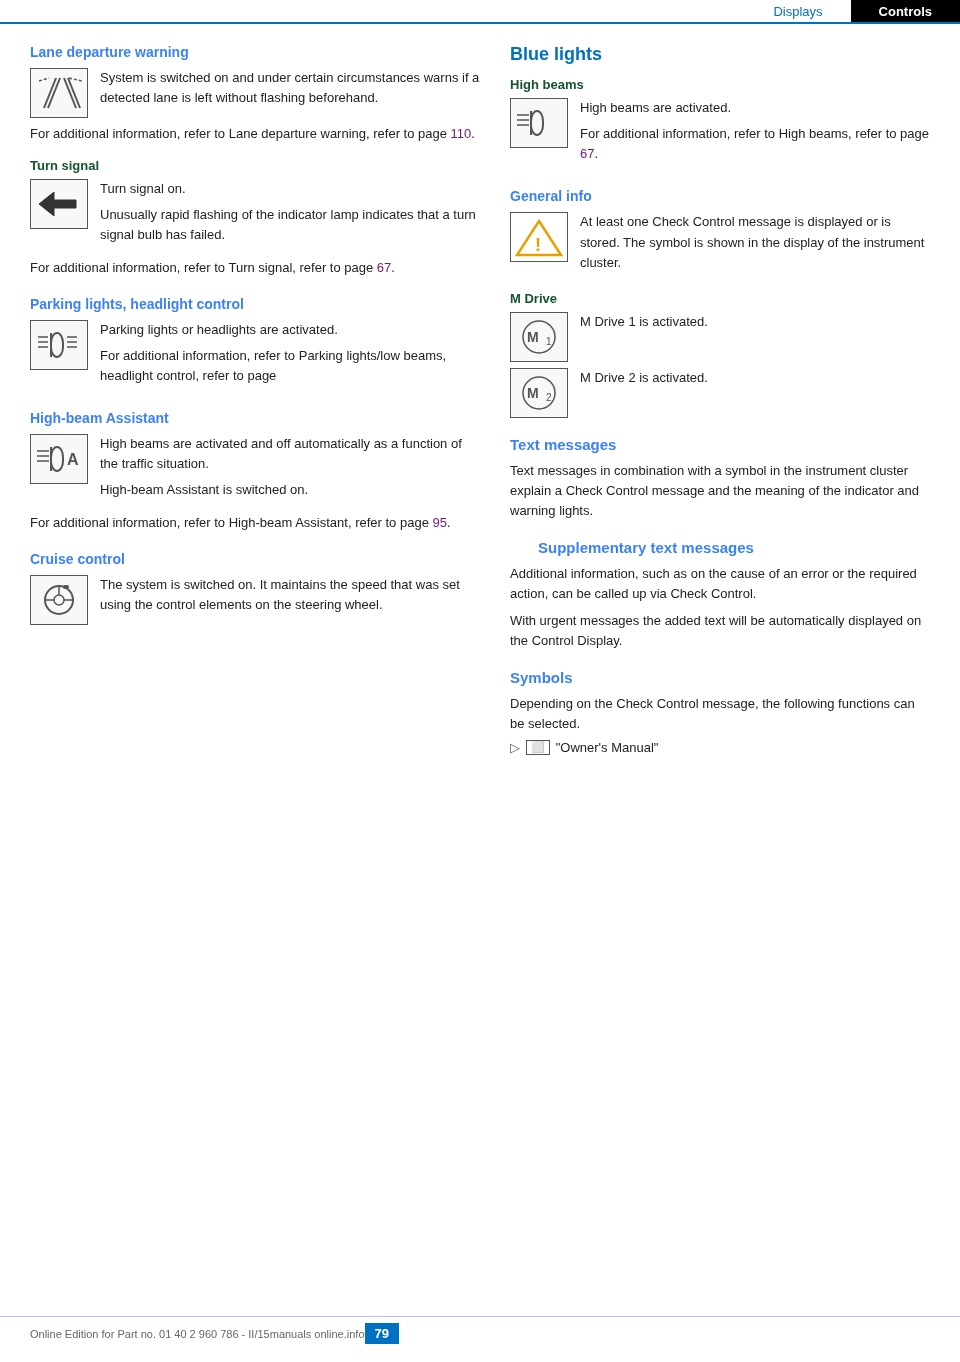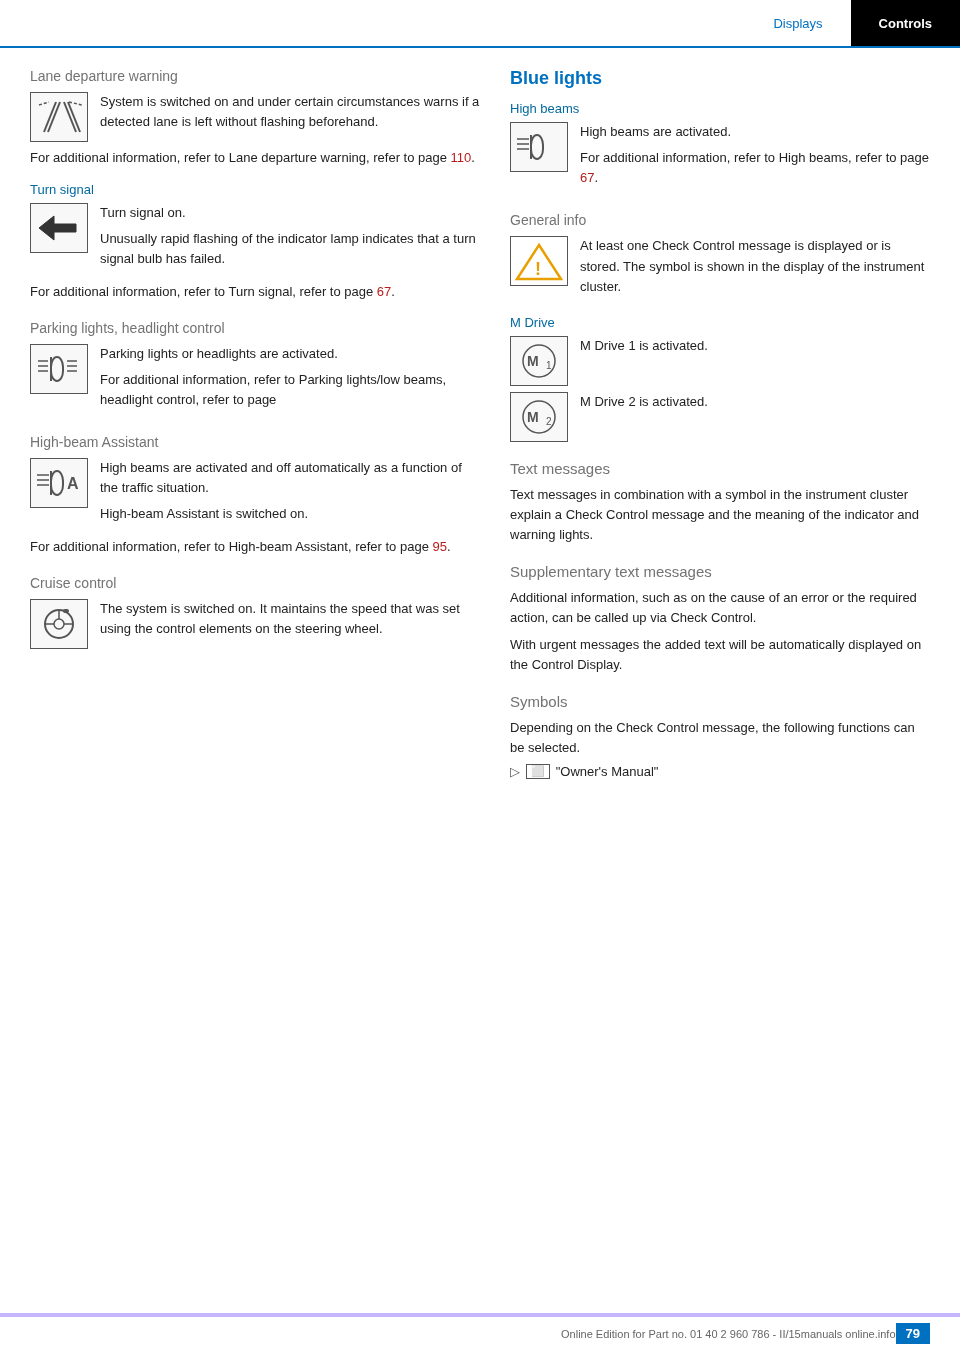--- a/index.html
+++ b/index.html
@@ -11,21 +11,21 @@
       width: 960px;
       min-height: 1362px;
       position: relative;
     }
 
     
     .header {
       display: flex;
       justify-content: flex-end;
       align-items: center;
-      height: 48px;
+      height: 24px;
       border-bottom: 2px solid #0070c0;
     }
     .header-tabs {
       display: flex;
       height: 100%;
     }
     .header-tab {
       display: flex;
       align-items: center;
       padding: 0 28px;
@@ -52,34 +52,34 @@
       max-width: 460px;
     }
 
     .right-column {
       flex: 1;
       max-width: 420px;
     }
 
     
     .section-title {
-      color: #737373;
+      color: #3b82f6;
       font-size: 14px;
-      font-weight: normal;
+      font-weight: bold;
       margin-bottom: 8px;
       margin-top: 18px;
     }
     .section-title.first {
       margin-top: 0;
     }
 
     .subsection-title {
-      color: #0369a1;
+      color: #14532d;
       font-size: 13px;
-      font-weight: normal;
+      font-weight: bold;
       margin-bottom: 6px;
       margin-top: 12px;
     }
 
     .icon-text-row {
       display: flex;
       gap: 12px;
       margin-bottom: 6px;
     }
 
@@ -104,37 +104,37 @@
       flex: 1;
       line-height: 1.5;
     }
 
     p.body-text {
       line-height: 1.55;
       margin-bottom: 6px;
     }
 
     a.page-link {
-      color: #b91c1c;
+      color: #701a75;
       text-decoration: none;
     }
 
     
     .footer {
       position: absolute;
       bottom: 18px;
       left: 0;
       right: 0;
       display: flex;
-      justify-content: flex-end;
+      justify-content: flex-start;
       align-items: center;
       padding: 0 30px;
       font-size: 11px;
       color: #666;
-      border-top: 4px solid #c4b5fd;
+      border-top: 1px solid #c4b5fd;
       padding-top: 6px;
     }
     .page-number-box {
       background: #0070c0;
       color: #fff;
       padding: 3px 10px;
       font-size: 13px;
       font-weight: bold;
     }
 
@@ -354,21 +354,21 @@
         </div>
       </div>
     </div>
 
     <div class="section-separator">
       <div class="section-title" style="font-size:15px;">Text messages</div>
       <p class="body-text">Text messages in combination with a symbol in the instrument cluster explain a Check Control message and the meaning of the indicator and warning lights.</p>
     </div>
 
     <div class="section-separator">
-      <div class="section-title" style="font-size:15px;">Supplementary text messages</div>
+      <div class="section-title" style="font-size:15px;margin-left:28px;">Supplementary text messages</div>
       <p class="body-text">Additional information, such as on the cause of an error or the required action, can be called up via Check Control.</p>
       <p class="body-text">With urgent messages the added text will be automatically displayed on the Control Display.</p>
     </div>
 
     <div class="section-separator">
       <div class="section-title" style="font-size:15px;">Symbols</div>
       <p class="body-text">Depending on the Check Control message, the following functions can be selected.</p>
       <div class="bullet-item">
         <span class="bullet-arrow">▷</span>
         <span style="border:1px solid #555; padding:0 4px; font-size:11px;">⬜</span>

